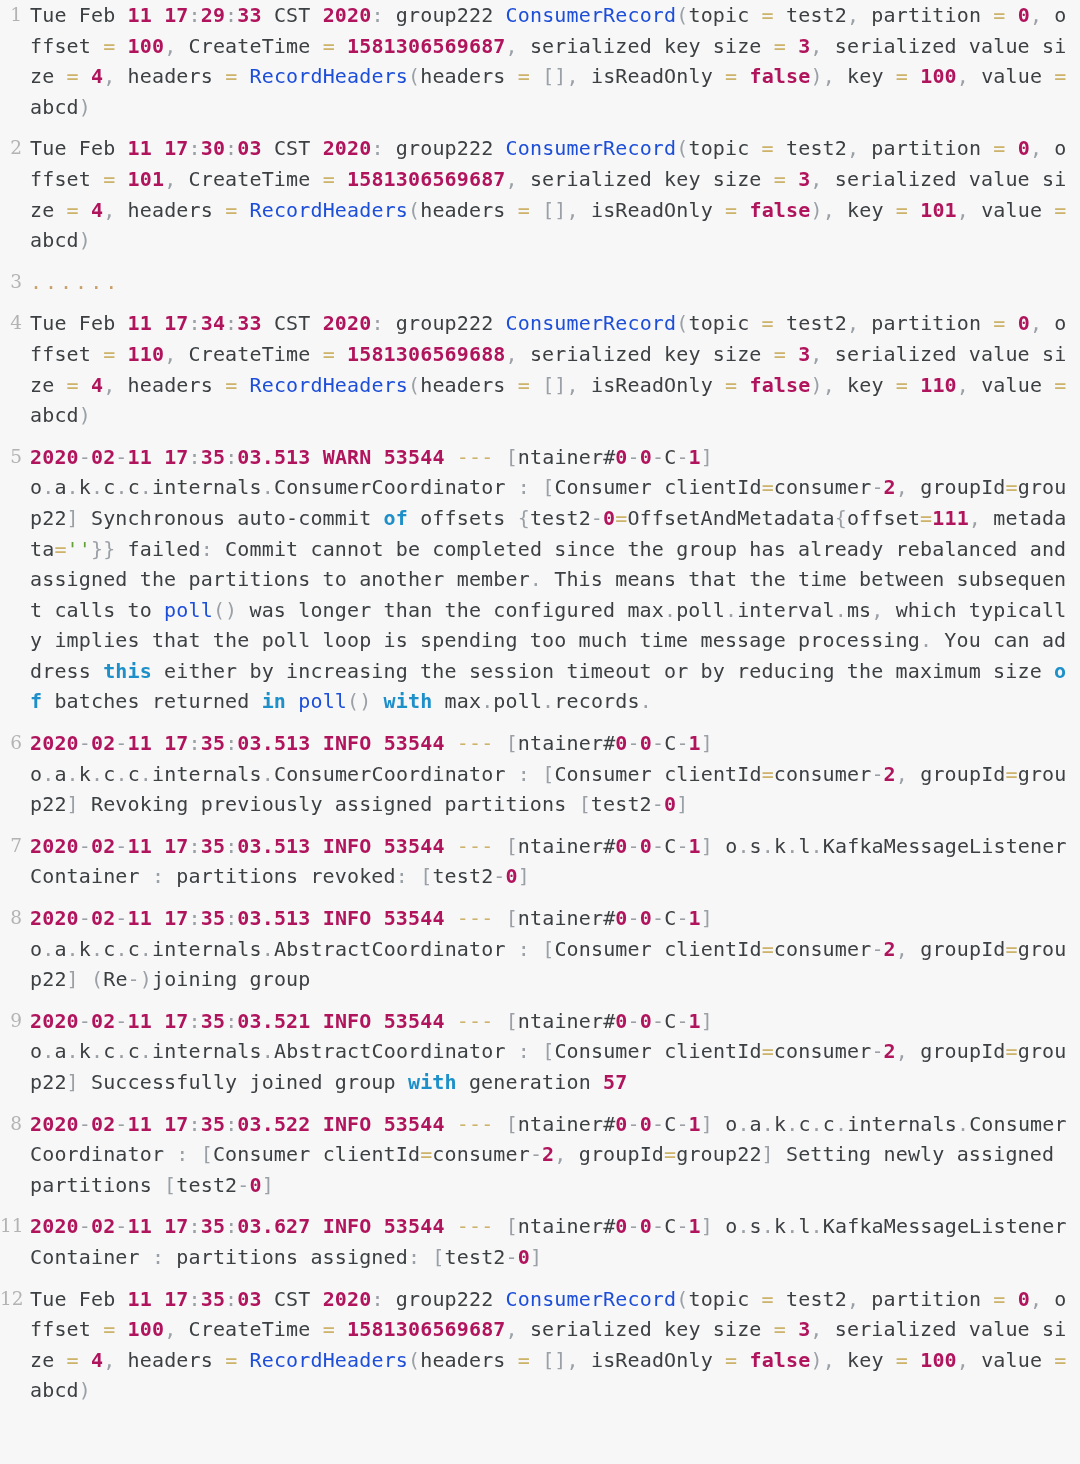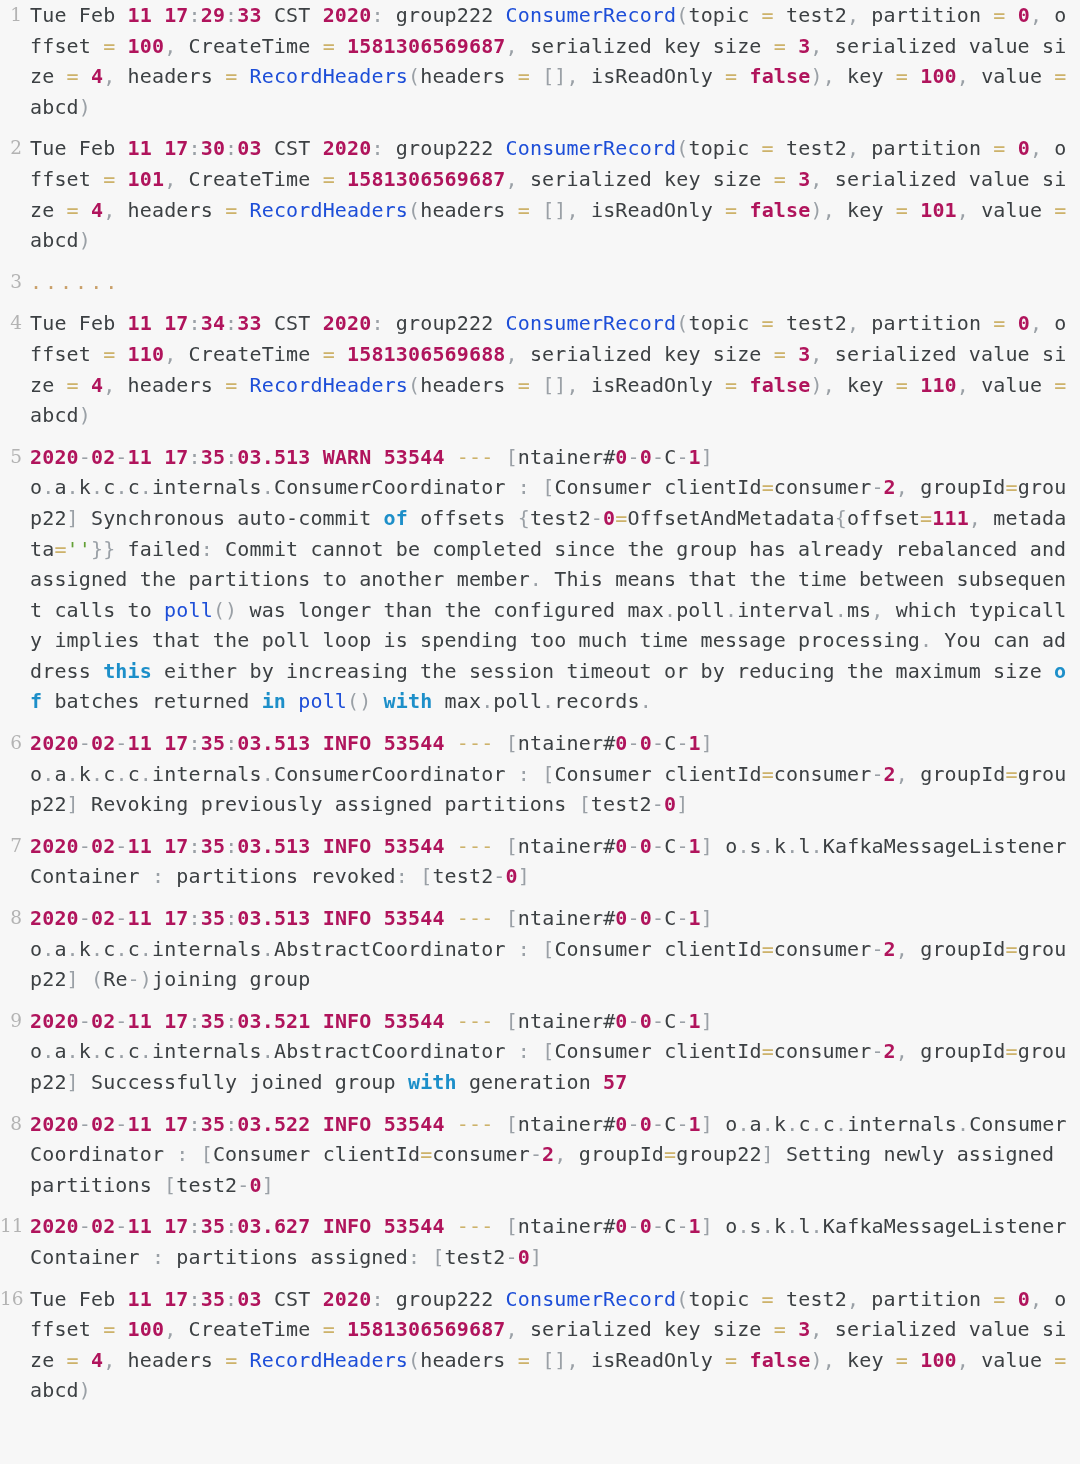--- a/index.html
+++ b/index.html
@@ -109,16 +109,16 @@
     </div>
     <div class="log-line">
       <span class="gutter">8</span>
       <span class="content"><span class="tok-num">2020</span><span class="tok-punc">-</span><span class="tok-num">02</span><span class="tok-punc">-</span><span class="tok-num">11</span><span class="tok-plain"> </span><span class="tok-num">17</span><span class="tok-punc">:</span><span class="tok-num">35</span><span class="tok-punc">:</span><span class="tok-num">03.522</span><span class="tok-plain"> </span><span class="tok-num">INFO</span><span class="tok-plain"> </span><span class="tok-num">53544</span><span class="tok-plain"> </span><span class="tok-op">---</span><span class="tok-plain"> </span><span class="tok-punc">[</span><span class="tok-plain">ntainer#</span><span class="tok-num">0</span><span class="tok-punc">-</span><span class="tok-num">0</span><span class="tok-punc">-</span><span class="tok-plain">C</span><span class="tok-punc">-</span><span class="tok-num">1</span><span class="tok-punc">]</span><span class="tok-plain"> </span><span class="tok-plain">o</span><span class="tok-punc">.</span><span class="tok-plain">a</span><span class="tok-punc">.</span><span class="tok-plain">k</span><span class="tok-punc">.</span><span class="tok-plain">c</span><span class="tok-punc">.</span><span class="tok-plain">c</span><span class="tok-punc">.</span><span class="tok-plain">internals</span><span class="tok-punc">.</span><span class="tok-plain">ConsumerCoordinator </span><span class="tok-punc">:</span><span class="tok-plain"> </span><span class="tok-punc">[</span><span class="tok-plain">Consumer clientId</span><span class="tok-op">=</span><span class="tok-plain">consumer</span><span class="tok-punc">-</span><span class="tok-num">2</span><span class="tok-punc">,</span><span class="tok-plain"> groupId</span><span class="tok-op">=</span><span class="tok-plain">group22</span><span class="tok-punc">]</span><span class="tok-plain"> Setting newly assigned partitions </span><span class="tok-punc">[</span><span class="tok-plain">test2</span><span class="tok-punc">-</span><span class="tok-num">0</span><span class="tok-punc">]</span></span>
     </div>
     <div class="log-line">
       <span class="gutter">11</span>
       <span class="content"><span class="tok-num">2020</span><span class="tok-punc">-</span><span class="tok-num">02</span><span class="tok-punc">-</span><span class="tok-num">11</span><span class="tok-plain"> </span><span class="tok-num">17</span><span class="tok-punc">:</span><span class="tok-num">35</span><span class="tok-punc">:</span><span class="tok-num">03.627</span><span class="tok-plain"> </span><span class="tok-num">INFO</span><span class="tok-plain"> </span><span class="tok-num">53544</span><span class="tok-plain"> </span><span class="tok-op">---</span><span class="tok-plain"> </span><span class="tok-punc">[</span><span class="tok-plain">ntainer#</span><span class="tok-num">0</span><span class="tok-punc">-</span><span class="tok-num">0</span><span class="tok-punc">-</span><span class="tok-plain">C</span><span class="tok-punc">-</span><span class="tok-num">1</span><span class="tok-punc">]</span><span class="tok-plain"> </span><span class="tok-plain">o</span><span class="tok-punc">.</span><span class="tok-plain">s</span><span class="tok-punc">.</span><span class="tok-plain">k</span><span class="tok-punc">.</span><span class="tok-plain">l</span><span class="tok-punc">.</span><span class="tok-plain">KafkaMessageListenerContainer </span><span class="tok-punc">:</span><span class="tok-plain"> partitions assigned</span><span class="tok-punc">:</span><span class="tok-plain"> </span><span class="tok-punc">[</span><span class="tok-plain">test2</span><span class="tok-punc">-</span><span class="tok-num">0</span><span class="tok-punc">]</span></span>
     </div>
     <div class="log-line">
-      <span class="gutter">16</span>
+      <span class="gutter">12</span>
       <span class="content"><span class="tok-plain">Tue Feb </span><span class="tok-num">11</span><span class="tok-plain"> </span><span class="tok-num">17</span><span class="tok-punc">:</span><span class="tok-num">35</span><span class="tok-punc">:</span><span class="tok-num">03</span><span class="tok-plain"> CST </span><span class="tok-num">2020</span><span class="tok-punc">:</span><span class="tok-plain"> group222 </span><span class="tok-name">ConsumerRecord</span><span class="tok-punc">(</span><span class="tok-plain">topic </span><span class="tok-op">=</span><span class="tok-plain"> test2</span><span class="tok-punc">,</span><span class="tok-plain"> partition </span><span class="tok-op">=</span><span class="tok-plain"> </span><span class="tok-num">0</span><span class="tok-punc">,</span><span class="tok-plain"> offset </span><span class="tok-op">=</span><span class="tok-plain"> </span><span class="tok-num">100</span><span class="tok-punc">,</span><span class="tok-plain"> CreateTime </span><span class="tok-op">=</span><span class="tok-plain"> </span><span class="tok-num">1581306569687</span><span class="tok-punc">,</span><span class="tok-plain"> serialized key size </span><span class="tok-op">=</span><span class="tok-plain"> </span><span class="tok-num">3</span><span class="tok-punc">,</span><span class="tok-plain"> serialized value size </span><span class="tok-op">=</span><span class="tok-plain"> </span><span class="tok-num">4</span><span class="tok-punc">,</span><span class="tok-plain"> headers </span><span class="tok-op">=</span><span class="tok-plain"> </span><span class="tok-name">RecordHeaders</span><span class="tok-punc">(</span><span class="tok-plain">headers </span><span class="tok-op">=</span><span class="tok-plain"> </span><span class="tok-punc">[]</span><span class="tok-punc">,</span><span class="tok-plain"> isReadOnly </span><span class="tok-op">=</span><span class="tok-plain"> </span><span class="tok-num">false</span><span class="tok-punc">)</span><span class="tok-punc">,</span><span class="tok-plain"> key </span><span class="tok-op">=</span><span class="tok-plain"> </span><span class="tok-num">100</span><span class="tok-punc">,</span><span class="tok-plain"> value </span><span class="tok-op">=</span><span class="tok-plain"> abcd</span><span class="tok-punc">)</span></span>
     </div>
   </div>
 
 </body></html>

